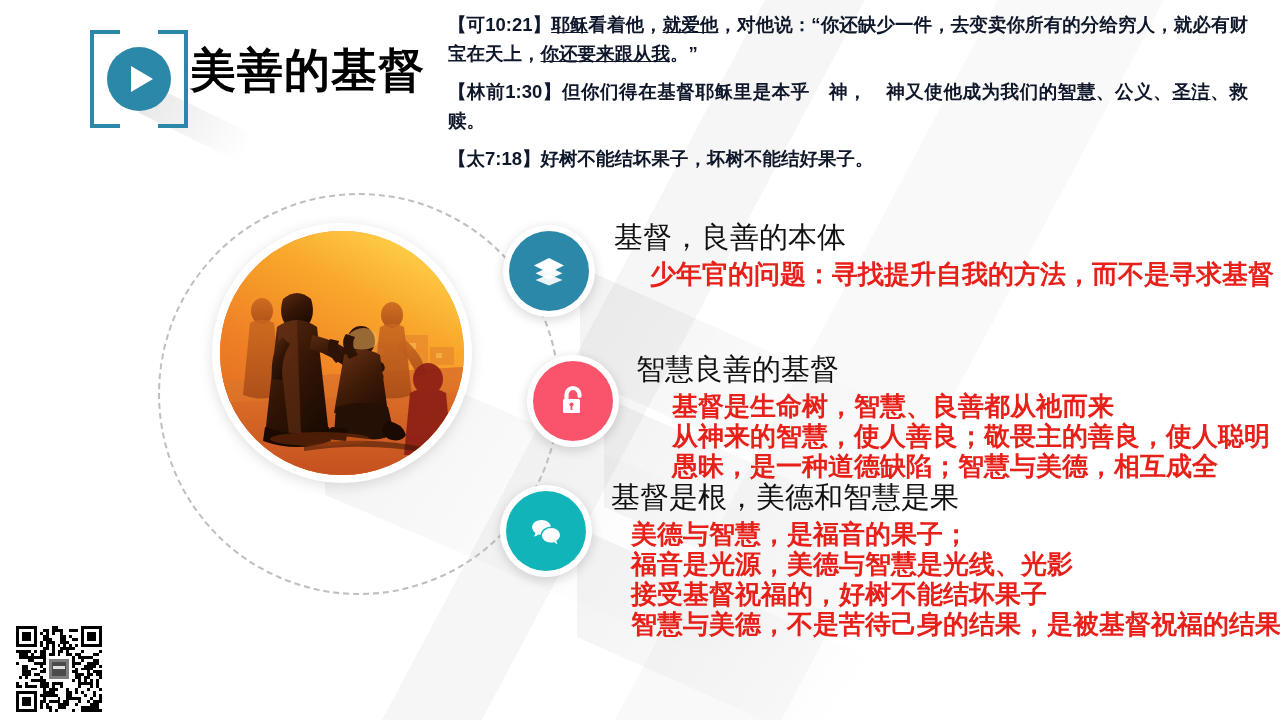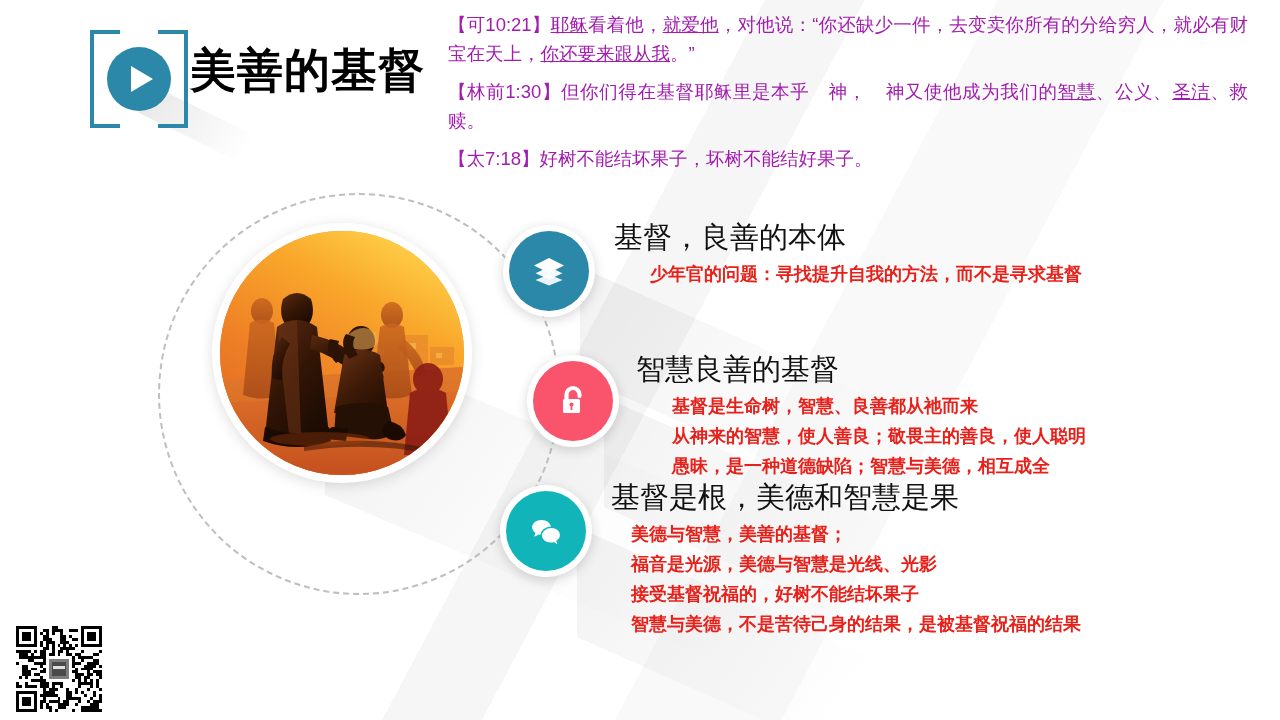--- a/index.html
+++ b/index.html
@@ -50,21 +50,21 @@
   }
   .slide-title{
     position:absolute;left:190px;top:40px;
     font-size:46px;font-weight:bold;color:#000000;
     letter-spacing:1px;white-space:nowrap;
   }
 
   
   .verses{position:absolute;left:448px;top:10px;width:800px;}
   .verse{
-    color:#a21caf;font-weight:normal;font-size:18.5px;line-height:29px;
+    color:#0f172a;font-weight:bold;font-size:18.5px;line-height:29px;
     margin-bottom:9px;text-align:justify;
   }
   .verse .u{text-decoration:underline;}
 
   
   .art-zone{position:absolute;left:150px;top:185px;width:440px;height:440px;}
   .dash-ring{
     position:absolute;left:8px;top:8px;width:398px;height:398px;
     border:2px dashed #bfbfbf;border-radius:50%;
   }
@@ -123,21 +123,21 @@
   .text-col{position:absolute;z-index:5;}
   .tc1{left:614px;top:-6px;}
   .tc2{left:636px;top:-4px;}
   .tc3{left:611px;top:-6px;}
 
   .sec-head{
     font-size:29px;font-weight:normal;color:#111111;line-height:36px;
     white-space:nowrap;margin:0 0 4px 0;
   }
   .sec-line{
-    color:#E8201A;font-weight:bold;font-size:18px;line-height:30px;
+    color:#E8201A;font-weight:bold;font-size:26px;line-height:30px;
     white-space:nowrap;
   }
   .tc1 .sec-line,.tc2 .sec-line{padding-left:36px;}
   .tc3 .sec-line{padding-left:20px;}
 
   
   .qr{position:absolute;left:16px;top:626px;width:86px;height:86px;z-index:6;}
   .qr svg{display:block;}
 </style>
 </head>
@@ -307,21 +307,21 @@
     <div class="bullet b3">
       <div class="disc" style="background:#11B4B8">
         <svg width="40" height="40" viewBox="0 0 40 40" aria-hidden="true">
           <path d="M15.5 9 c-5.2 0 -9.4 3.2 -9.4 7.2 c0 2.2 1.3 4.2 3.3 5.5 c-.2 1.6 -.9 3 -2 4 c1.9 -.2 3.7 -1 5 -2.1 c1 .2 2 .4 3.1 .4 c5.2 0 9.4 -3.2 9.4 -7.8 c0 -4 -4.2 -7.2 -9.4 -7.2 Z" fill="#ffffff"></path>
           <path d="M25.4 16.2 c5.2 0 9.4 3.5 9.4 7.8 c0 2.4 -1.4 4.6 -3.6 6 c.3 1.8 1.1 3.3 2.3 4.4 c-2.1 -.2 -4.1 -1.1 -5.5 -2.4 c-1.1 .3 -2.3 .4 -3.5 .4 c-5.2 0 -9.4 -3.5 -9.4 -7.8 c0 -4.3 4.2 -8.4 10.3 -8.4 Z" fill="#ffffff" stroke="#11B4B8" stroke-width="1.6"></path>
         </svg>
       </div>
     </div>
     <div class="text-col tc3">
       <div class="sec-head">基督是根，美德和智慧是果</div>
-      <div class="sec-line">美德与智慧，美善的基督；</div>
+      <div class="sec-line">美德与智慧，是福音的果子；</div>
       <div class="sec-line">福音是光源，美德与智慧是光线、光影</div>
       <div class="sec-line">接受基督祝福的，好树不能结坏果子</div>
       <div class="sec-line">智慧与美德，不是苦待己身的结果，是被基督祝福的结果</div>
     </div>
   </div>
 
   <div class="qr">
     <svg width="86" height="86" viewBox="0 0 29 29" shape-rendering="crispEdges" aria-hidden="true">
       <rect width="29" height="29" fill="#ffffff"></rect>
       <g fill="#000000" id="qr-modules">

